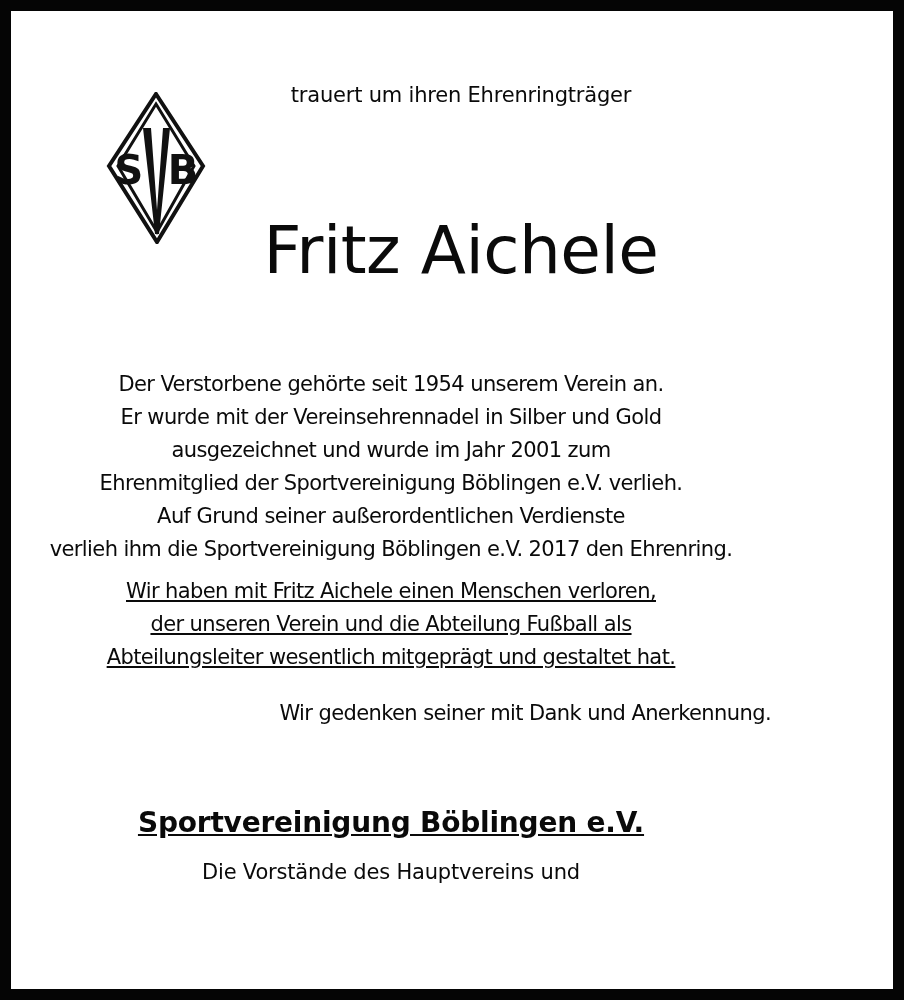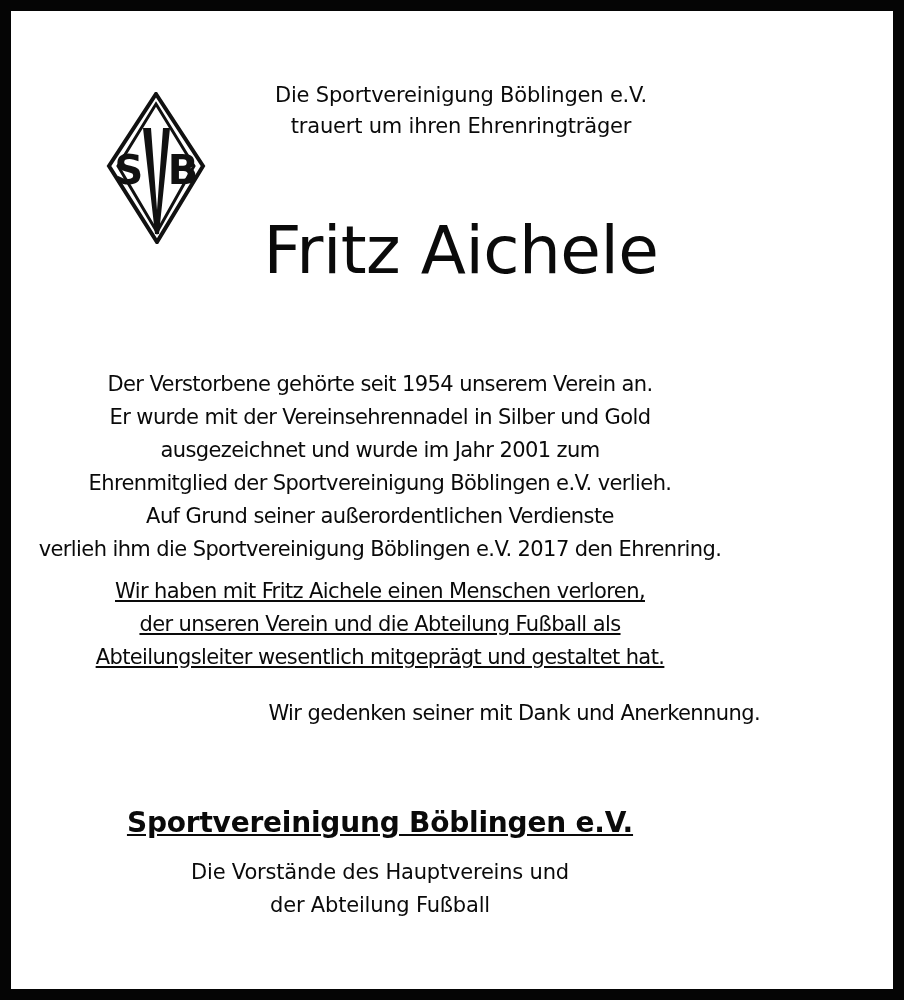--- a/index.html
+++ b/index.html
@@ -23,21 +23,21 @@
     }
     .logo {
       position: absolute;
       left: 106px;
       top: 92px;
       width: 100px;
       height: 152px;
     }
     .text {
       position: absolute;
-      left: 0;
+      left: 11px;
       width: 760px;
       text-align: center;
       color: #0a0a0a;
       font-family: "DejaVu Sans", sans-serif;
       white-space: nowrap;
     }
     .header {
       top: 80px;
       left: 236px;
       width: 450px;
@@ -92,21 +92,20 @@
   <polygon points="50,12 88,74 51,140 12,74" fill="none" stroke="#111" stroke-width="3"></polygon>
 
   <text x="23" y="92" font-family="DejaVu Sans, sans-serif" font-weight="bold" font-size="40" fill="#111" text-anchor="middle">S</text>
 
   <text x="77" y="92" font-family="DejaVu Sans, sans-serif" font-weight="bold" font-size="40" fill="#111" text-anchor="middle">B</text>
 
   <polygon points="37,36 45,36 51,118 57,36 64,36 53,142 49,142" fill="#111"></polygon>
 </svg>
 
 <div class="text header">
-  <span class="line">Die Sportvereinigung Böblingen e.V.</span>
   <span class="line">trauert um ihren Ehrenringträger</span>
 </div>
 
 <div class="text name">Fritz Aichele</div>
 
 <div class="text body-block p1">
   <span class="line">Der Verstorbene gehörte seit 1954 unserem Verein an.</span>
   <span class="line">Er wurde mit der Vereinsehrennadel in Silber und Gold</span>
   <span class="line">ausgezeichnet und wurde im Jahr 2001 zum</span>
   <span class="line">Ehrenmitglied der Sportvereinigung Böblingen e.V. verlieh.</span>
@@ -121,14 +120,13 @@
 </div>
 
 <div class="text body-block p3">
   <span class="line">Wir gedenken seiner mit Dank und Anerkennung.</span>
 </div>
 
 <div class="text sig1">Sportvereinigung Böblingen e.V.</div>
 
 <div class="text sig2">
   <span class="line">Die Vorstände des Hauptvereins und</span>
-  <span class="line">der Abteilung Fußball</span>
 </div>
 
 </body></html>

